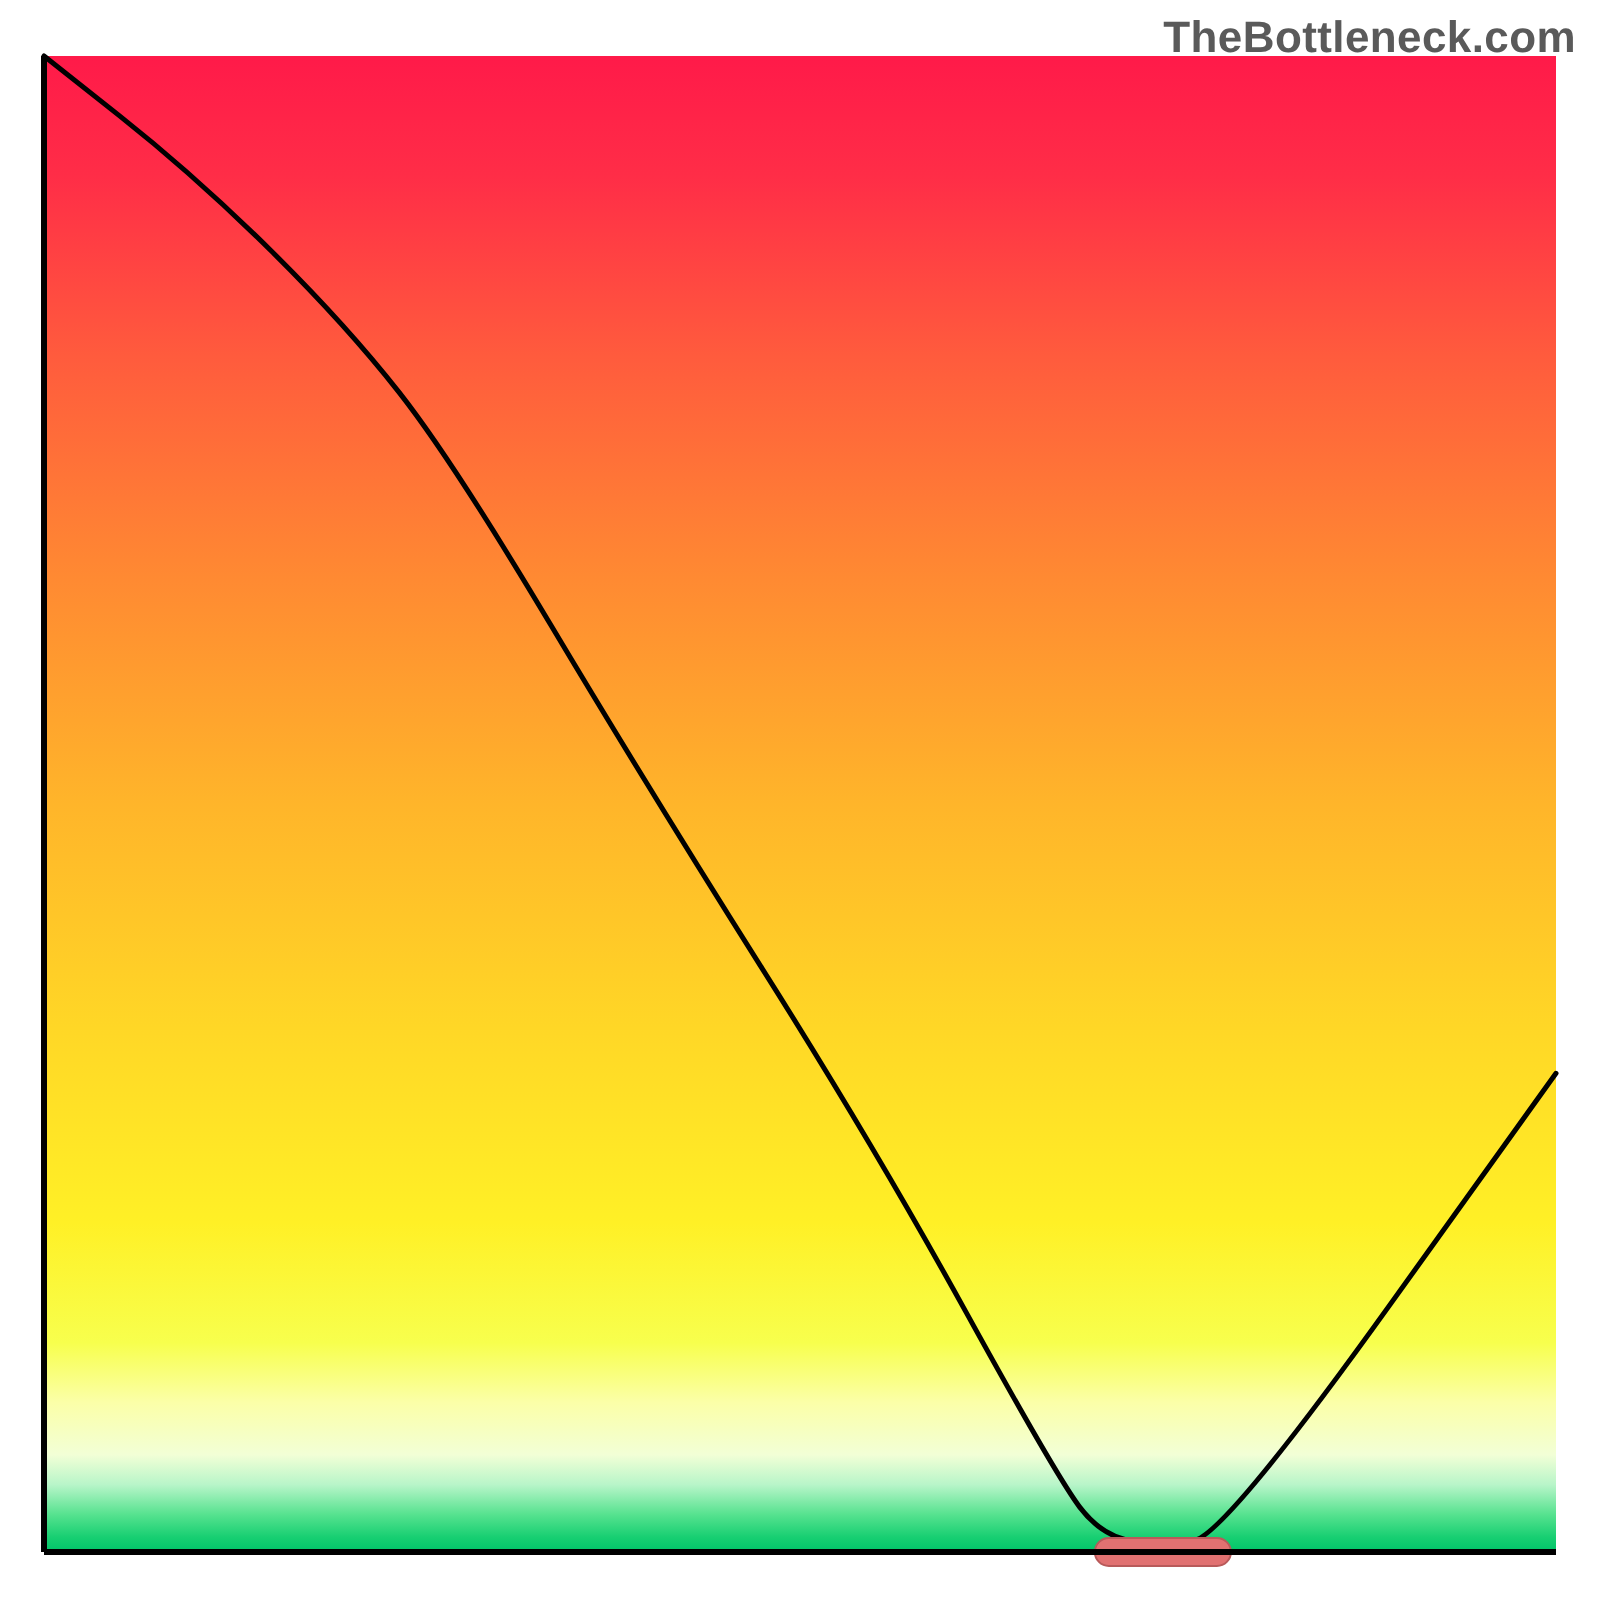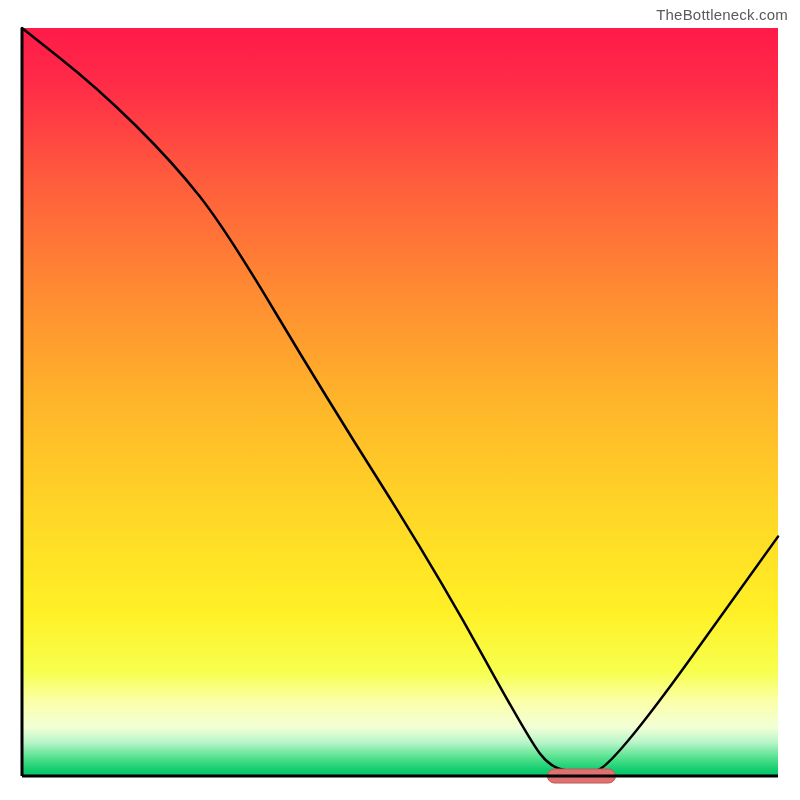--- a/index.html
+++ b/index.html
@@ -13,22 +13,22 @@
   .wrap {
     position: relative;
     width: 800px;
     height: 800px;
   }
   .watermark {
     position: absolute;
     top: 6px;
     right: 12px;
     font-family: Arial, Helvetica, sans-serif;
-    font-size: 15px;
-    font-weight: 400;
+    font-size: 22px;
+    font-weight: 700;
     color: #5a5a5a;
     letter-spacing: 0.2px;
   }
   svg { display: block; }
 </style>
 </head>
 <body>
 
 <div class="wrap">
   <div class="watermark">TheBottleneck.com</div>

